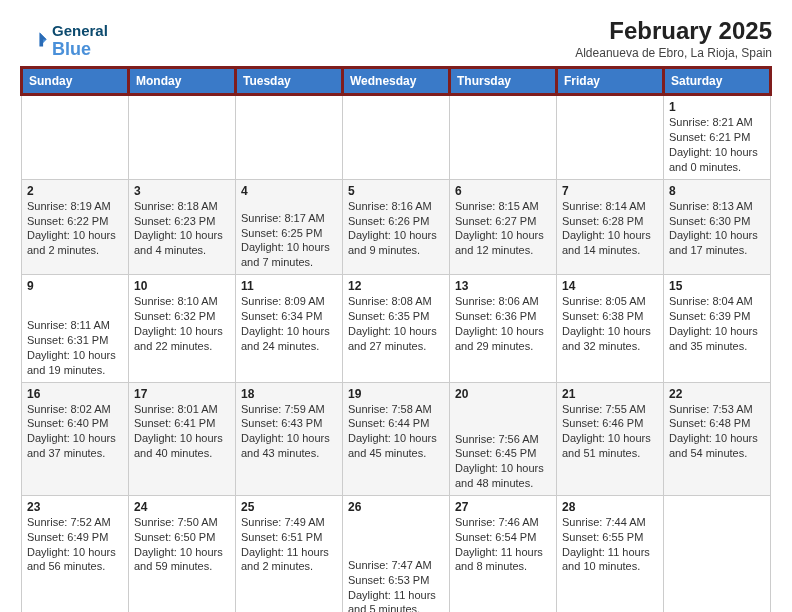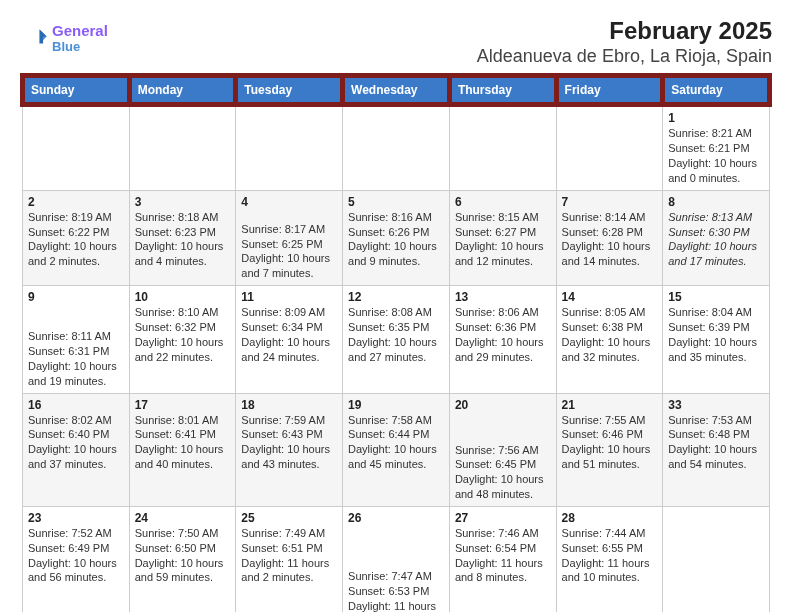--- a/index.html
+++ b/index.html
@@ -32,37 +32,37 @@
     .title-block {
       text-align: right;
     }
     .month-title {
       font-size: 24px;
       font-weight: bold;
       color: #222;
       line-height: 1.1;
     }
     .location {
-      font-size: 18px;
+      font-size: 12px;
       color: #444;
       margin-top: 2px;
     }
     .calendar {
       width: 100%;
       border-collapse: collapse;
       margin-top: 4px;
     }
     .calendar th {
       background: #3a7ac8;
       color: #fff;
       font-size: 12px;
       font-weight: bold;
       padding: 5px 6px;
       text-align: left;
-      border: 5px solid #7f1d1d;
+      border: 3px solid #7f1d1d;
     }
     .calendar td {
       vertical-align: top;
       border: 1px solid #ccc;
       padding: 4px 5px;
       width: 107px;
       height: 80px;
       background: #fff;
     }
     .calendar tr:nth-child(even) td {
@@ -90,23 +90,23 @@
 <div class="container">
   <div class="header-row">
     <div class="logo">
       <svg class="logo-icon" viewBox="0 0 40 40" xmlns="http://www.w3.org/2000/svg">
         <rect x="0" y="0" width="40" height="40" fill="white"></rect>
         <polygon points="28,8 38,18 28,28" fill="#4a90d9"></polygon>
         <polygon points="28,8 38,18 33,18 33,28 28,28" fill="#2a6bb5"></polygon>
       </svg>
       <div>
         <div style="font-size:15px;font-weight:bold;color:#333;">
-          <span style="color:#8b5cf6;">General</span>
+          <span style="color:#0c4a6e;">General</span>
         </div>
-        <div style="font-size:13px;font-weight:bold;color:#4a90d9;">Blue</div>
+        <div style="font-size:18px;font-weight:bold;color:#4a90d9;">Blue</div>
       </div>
     </div>
     <div class="title-block">
       <div class="month-title">February 2025</div>
       <div class="location">Aldeanueva de Ebro, La Rioja, Spain</div>
     </div>
   </div>
 
   <table class="calendar">
     <thead>
@@ -174,21 +174,21 @@
           </td>
           <td>
             <span class="day-num">7</span>
             <div class="day-info" style="white-space: pre-line;">Sunrise: 8:14 AM
 Sunset: 6:28 PM
 Daylight: 10 hours
 and 14 minutes.</div>
           </td>
           <td>
             <span class="day-num">8</span>
-            <div class="day-info" style="white-space: pre-line; font-style: italic;">Sunrise: 8:13 AM
+            <div class="day-info" style="white-space: pre-line;">Sunrise: 8:13 AM
 Sunset: 6:30 PM
 Daylight: 10 hours
 and 17 minutes.</div>
           </td>
         </tr>
         <tr>
           <td>
             <span class="day-num">9</span>
             <div class="day-info" style="white-space: pre-line; margin-top: 25px;">Sunrise: 8:11 AM
 Sunset: 6:31 PM
@@ -275,21 +275,21 @@
 and 48 minutes.</div>
           </td>
           <td>
             <span class="day-num">21</span>
             <div class="day-info" style="white-space: pre-line;">Sunrise: 7:55 AM
 Sunset: 6:46 PM
 Daylight: 10 hours
 and 51 minutes.</div>
           </td>
           <td>
-            <span class="day-num">33</span>
+            <span class="day-num">22</span>
             <div class="day-info" style="white-space: pre-line;">Sunrise: 7:53 AM
 Sunset: 6:48 PM
 Daylight: 10 hours
 and 54 minutes.</div>
           </td>
         </tr>
         <tr>
           <td>
             <span class="day-num">23</span>
             <div class="day-info" style="white-space: pre-line;">Sunrise: 7:52 AM

